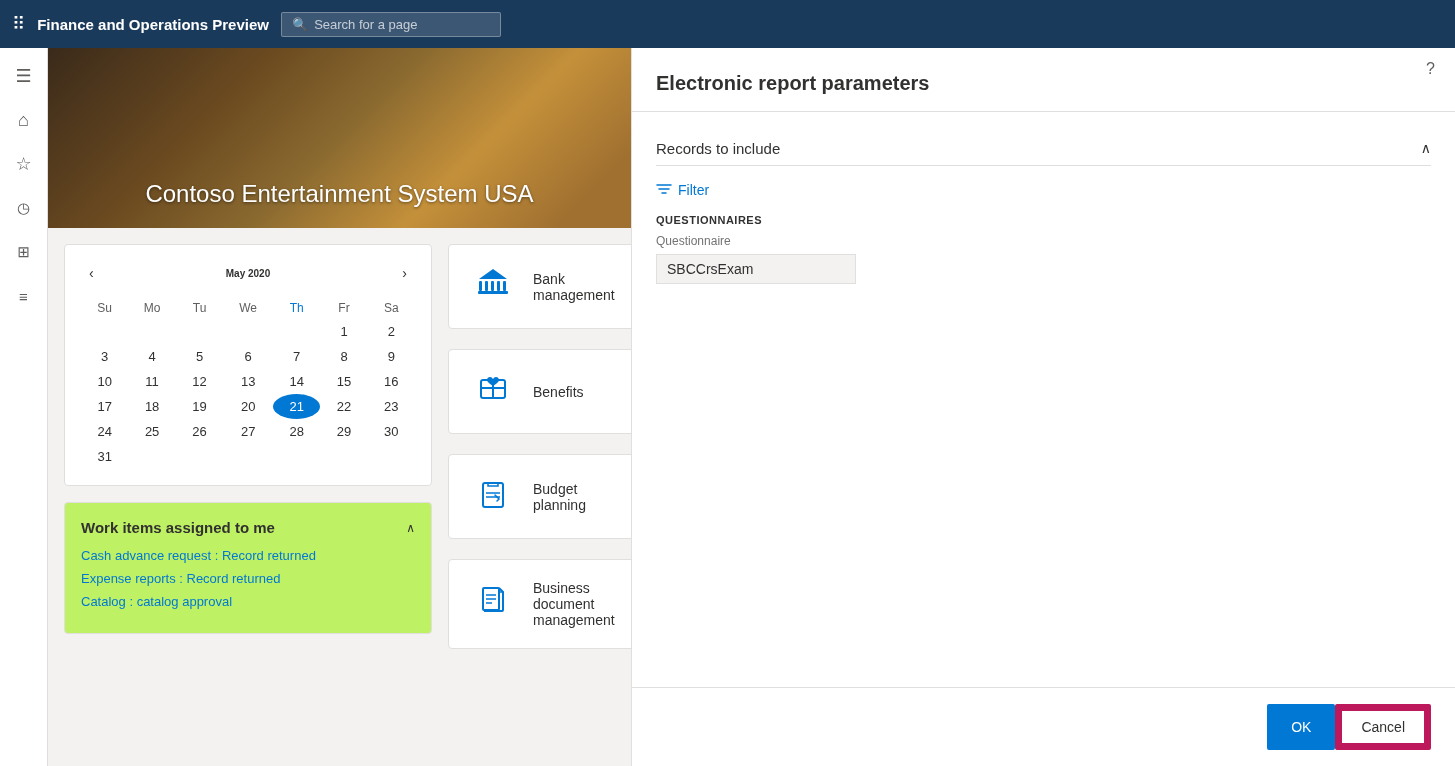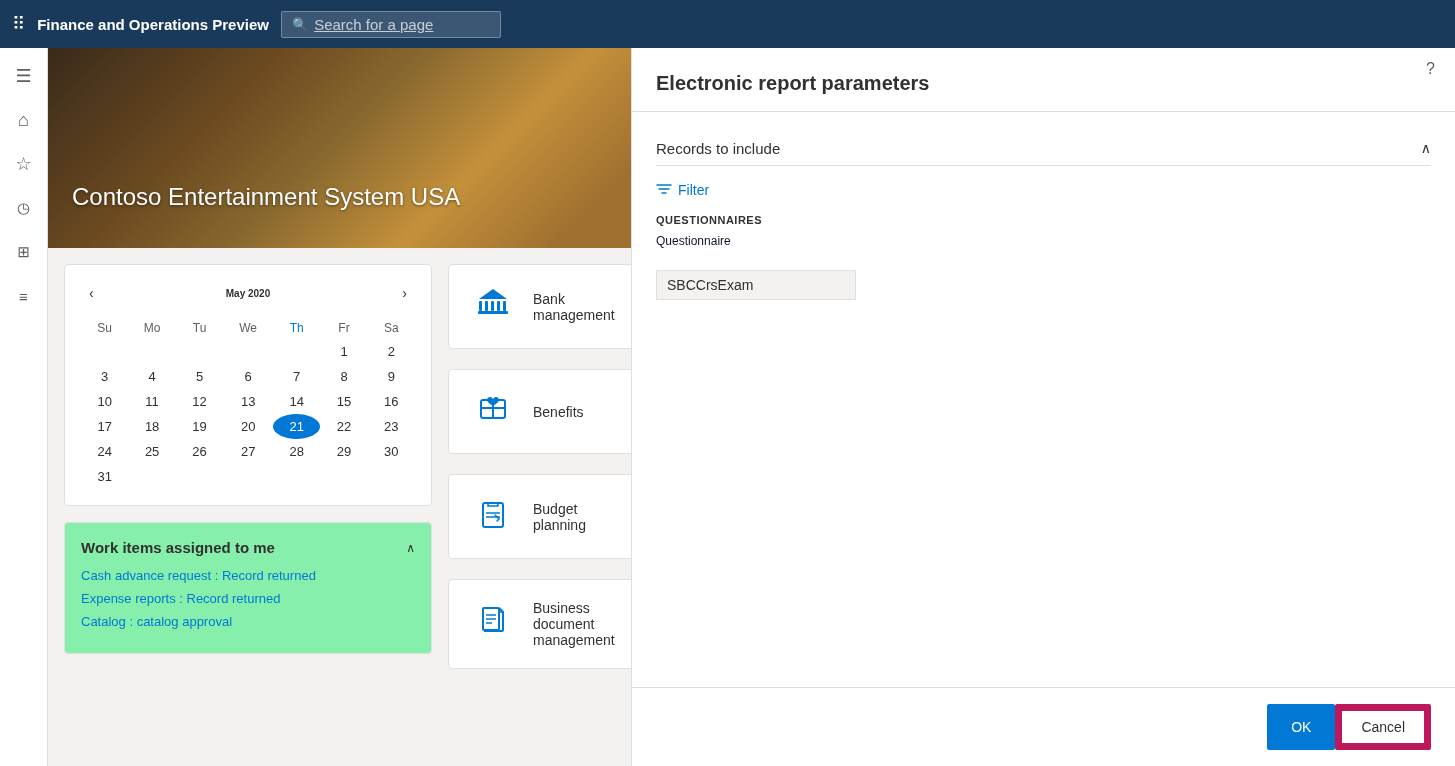--- a/index.html
+++ b/index.html
@@ -75,26 +75,27 @@
     .content-area {
       flex: 1;
       overflow-y: auto;
       background: #f3f2f1;
       position: relative;
     }
 
     
     .hero-banner {
       width: 100%;
-      height: 200px;
+      height: 180px;
       background: linear-gradient(135deg, #3a2a1a 0%, #6b4a20 30%, #8b6a30 50%, #c4903a 70%, #a07030 90%);
       position: relative;
       display: flex;
       align-items: flex-end;
-      padding: 37px 24px;
+      padding: 20px 24px;
+      justify-content: center;
     }
     .hero-title {
       color: white;
       font-size: 24px;
       font-weight: 300;
       text-shadow: 0 1px 3px rgba(0,0,0,0.5);
     }
 
     
     .dashboard-content {
@@ -159,21 +160,21 @@
     }
     .calendar-grid td.today {
       background: #0078d4;
       color: white;
       border-radius: 50%;
     }
     .calendar-grid td.empty { color: transparent; }
 
     
     .work-items-section {
-      background: #86efac;
+      background: #bef264;
       border: 1px solid #e1dfdd;
       border-radius: 4px;
       padding: 16px;
     }
     .work-items-header {
       display: flex;
       align-items: center;
       justify-content: space-between;
       margin-bottom: 12px;
     }
@@ -282,22 +283,22 @@
     .questionnaires-label {
       font-size: 11px;
       font-weight: 700;
       letter-spacing: 0.5px;
       color: #323130;
       text-transform: uppercase;
       margin-bottom: 8px;
     }
     .questionnaire-sublabel {
       font-size: 12px;
-      color: #0f172a;
-      margin-bottom: 22px;
+      color: #737373;
+      margin-bottom: 6px;
     }
     .questionnaire-value {
       background: #f3f2f1;
       border: 1px solid #e1dfdd;
       padding: 6px 10px;
       font-size: 14px;
       color: #323130;
       min-width: 200px;
       display: inline-block;
     }
@@ -337,21 +338,21 @@
     }
   </style>
 </head>
 <body>
 
 <div class="top-nav">
   <span class="nav-grid-icon">⠿</span>
   <span class="nav-title">Finance and Operations Preview</span>
   <div class="nav-search">
     <span>🔍</span>
-    <span style="color:rgba(255,255,255,0.7);font-size:15px;text-decoration:underline;">Search for a page</span>
+    <span style="color:rgba(255,255,255,0.7);font-size:13px;">Search for a page</span>
   </div>
 </div>
 
 <div class="main-layout">
 
   <div class="sidebar">
     <div class="sidebar-icon">☰</div>
     <div class="sidebar-icon">⌂</div>
     <div class="sidebar-icon">☆</div>
     <div class="sidebar-icon" style="font-size:15px;">◷</div>

